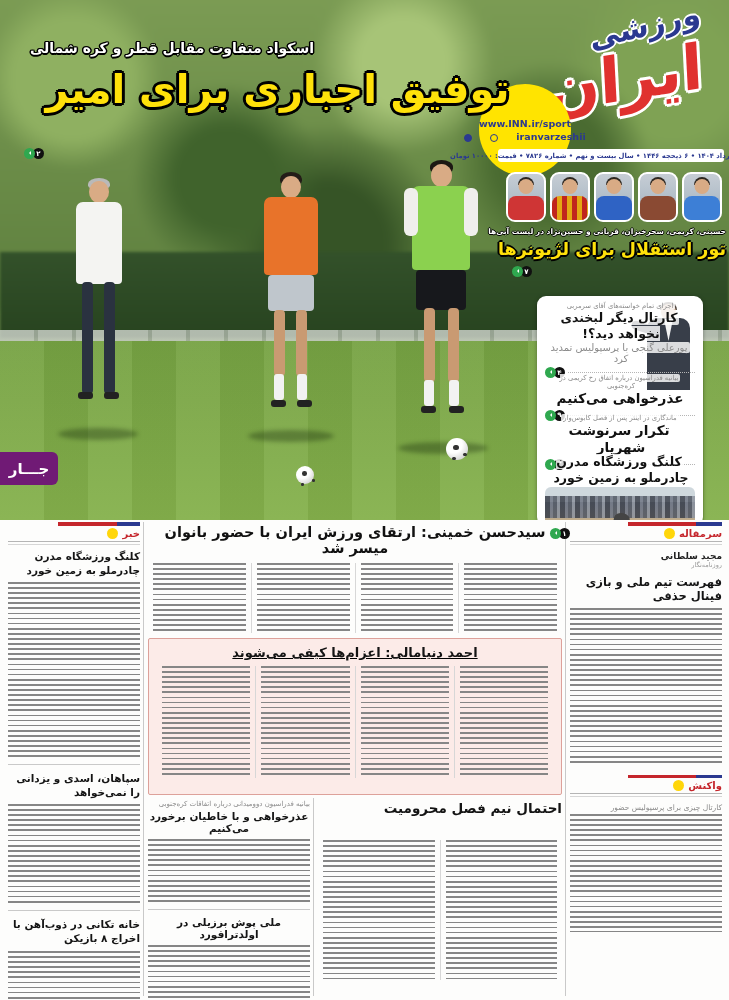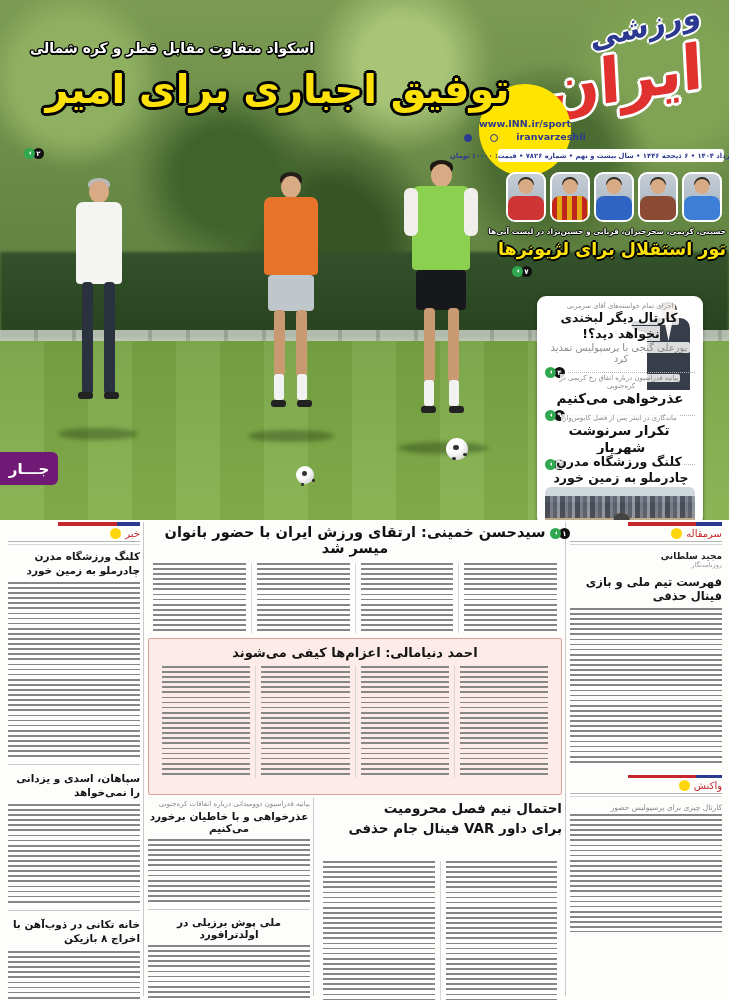--- a/index.html
+++ b/index.html
@@ -113,40 +113,40 @@
   .photo-ref { position:absolute; left:5px; bottom:4px; z-index:3; }
 
   
   .bottom { position:absolute; left:0; top:520px; width:729px; height:480px; background:#fdfdfc; }
   .vr { position:absolute; width:1px; background:#c9c9c9; }
   .hrule { border:none; border-top:1px solid #c9c9c9; margin:6px 0; }
   .dbl-rule { height:4px; border-top:1px solid #b5b5b5; border-bottom:1px solid #d6d6d6; margin:2px 0 4px 0; }
   .sec-bar { height:3.5px; width:62%; margin-left:auto; background:linear-gradient(to right, #c5262c 0 72%, #2b3990 72%); }
   .sec-label { display:flex; direction:ltr; justify-content:flex-end; align-items:center; gap:4px; margin-top:2px; }
   .sec-label .dot { width:11px; height:11px; border-radius:50%; background:#ffd60a; }
-  .sec-label .txt { font-size:10px; font-weight:normal; color:#c5262c; }
+  .sec-label .txt { font-size:10px; font-weight:bold; color:#c5262c; }
 
   .greek { background-image:repeating-linear-gradient(to bottom, #868686 0px, #868686 1.7px, transparent 1.7px, transparent 5.1px); }
   .cols { display:flex; direction:rtl; }
   .cols .col { flex:1; border-left:1px solid #d7d7d7; padding:0 5px; }
   .cols .col:last-child { border-left:none; }
   .col .greek { width:100%; height:100%; }
 
   .news-col { left:8px; top:522px; width:132px; height:474px; }
   .news-h { font-size:10.5px; font-weight:bold; color:#141414; text-align:right; line-height:1.35; }
   .ed-col { left:570px; top:522px; width:152px; height:474px; }
   .author { font-size:9px; font-weight:bold; color:#222; text-align:right; margin-top:6px; }
   .role { font-size:6.5px; color:#999; text-align:right; margin-bottom:6px; }
   .ed-h { font-size:11.5px; font-weight:bold; color:#141414; text-align:right; margin-bottom:5px; }
   .re-kicker { font-size:7.5px; color:#8a8a8a; text-align:right; margin:6px 0 2px; }
   .re-h { font-size:10.5px; font-weight:bold; color:#141414; text-align:right; line-height:1.4; margin-bottom:5px; }
 
   .mid-top { left:148px; top:524px; width:414px; }
   .mid-h { text-align:center; font-size:14.5px; font-weight:bold; color:#111; margin-bottom:7px; }
-  .pink-box { left:148px; top:638px; width:414px; height:157px; background:#fcebe8; border:1px solid #dda19a; border-radius:2px; padding:6px 8px; }
+  .pink-box { left:148px; top:638px; width:414px; height:157px; background:#fcebe8; border:1px solid #dda19a; border-radius:2px; padding:6px 8px;text-decoration:underline; }
   .pink-h { text-align:center; font-size:13px; font-weight:bold; color:#141414; margin-bottom:6px; }
   .fed-blk { left:148px; top:800px; width:162px; height:196px; }
   .fed-kicker { font-size:7px; color:#8a8a8a; text-align:right; }
   .fed-h { font-size:10.5px; font-weight:bold; color:#141414; text-align:center; margin:2px 0 5px; }
   .var-blk { left:318px; top:798px; width:244px; height:198px; }
   .var-h { font-size:13.5px; font-weight:bold; color:#141414; text-align:right; line-height:1.5; margin-bottom:22px; }
 </style>
 </head>
 <body>
 
@@ -402,21 +402,20 @@
     <div class="fed-h">عذرخواهی و با خاطیان برخورد می‌کنیم</div>
     <div class="greek" style="height:64px;"></div>
     <hr class="hrule">
     <div class="fed-h">ملی پوش برزیلی در اولدترافورد</div>
     <div class="greek" style="height:72px;"></div>
   </div>
 
   <div class="abs var-blk">
     <div class="var-h">
       <span style="display:block;">احتمال نیم فصل محرومیت</span>
-      <span style="display:block;">برای داور VAR فینال جام حذفی</span>
     </div>
     <div class="cols" style="height:140px;">
       <div class="col">
           <div class="greek"></div>
         </div>
       <div class="col">
           <div class="greek"></div>
         </div>
     </div>
   </div>

